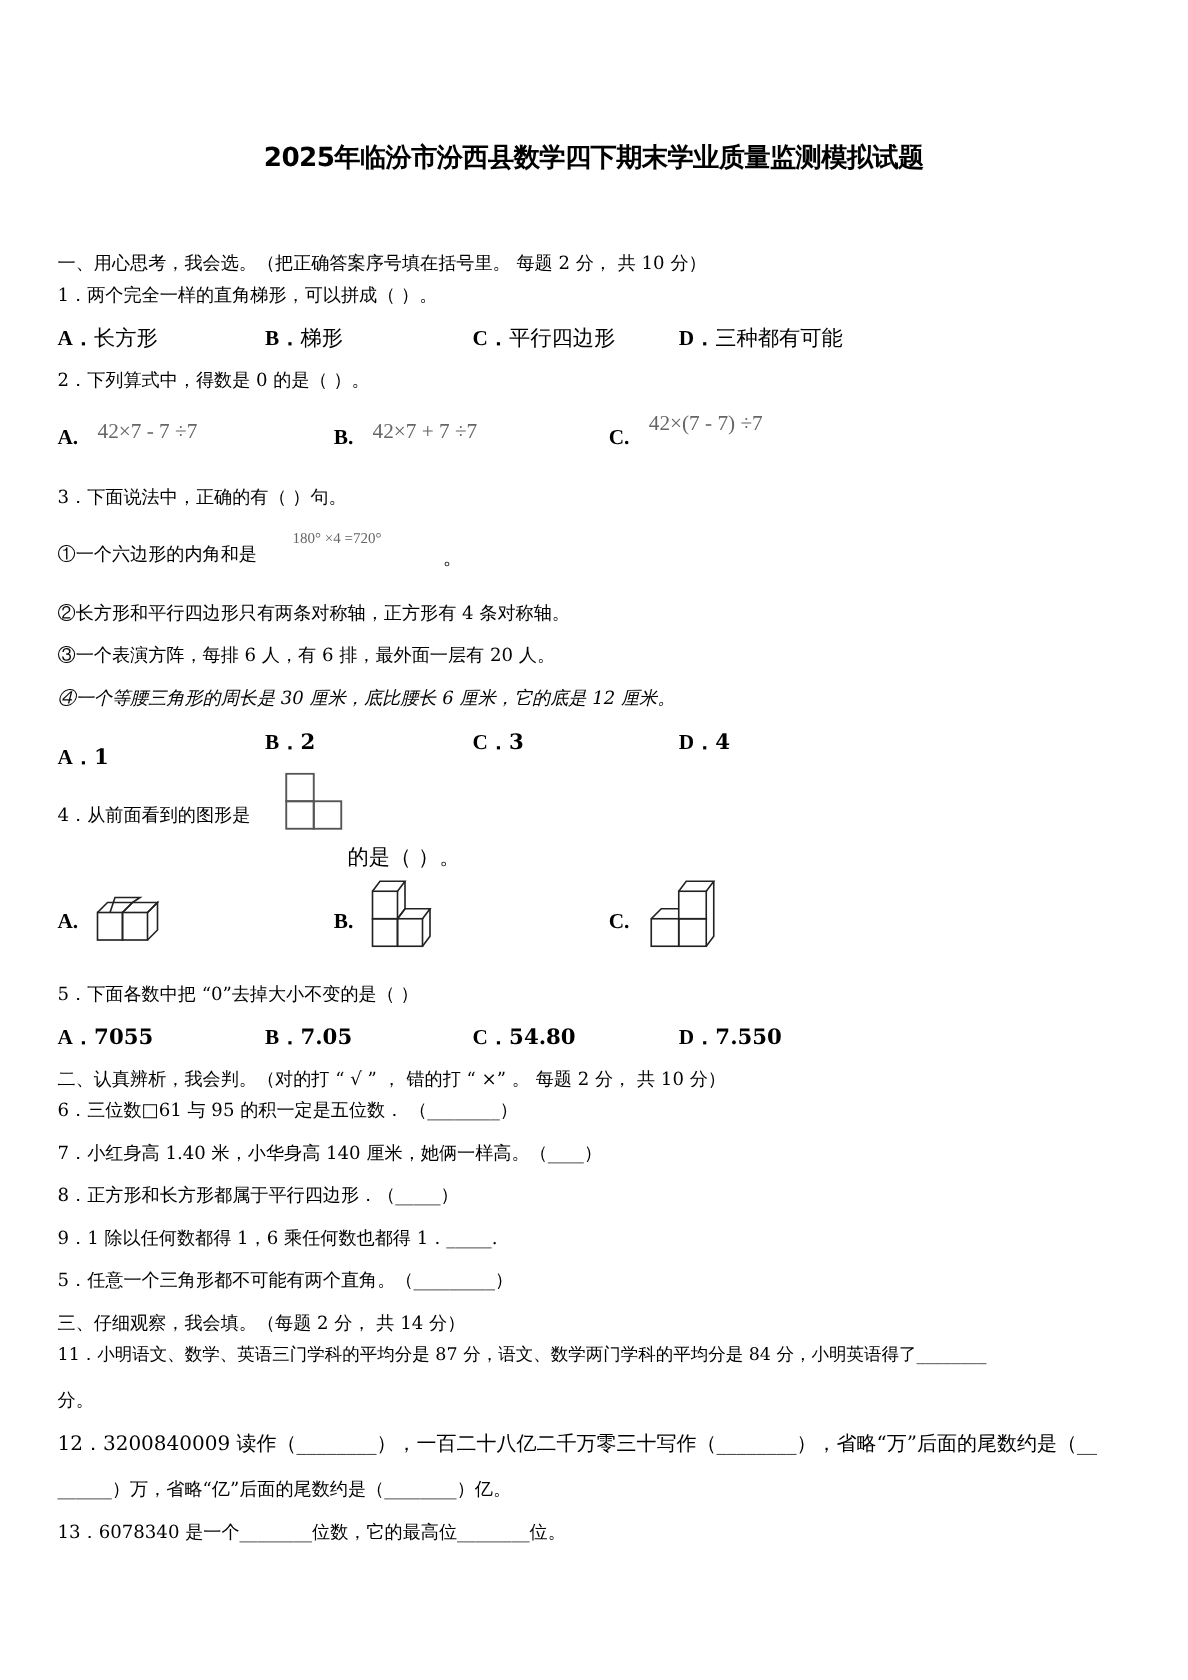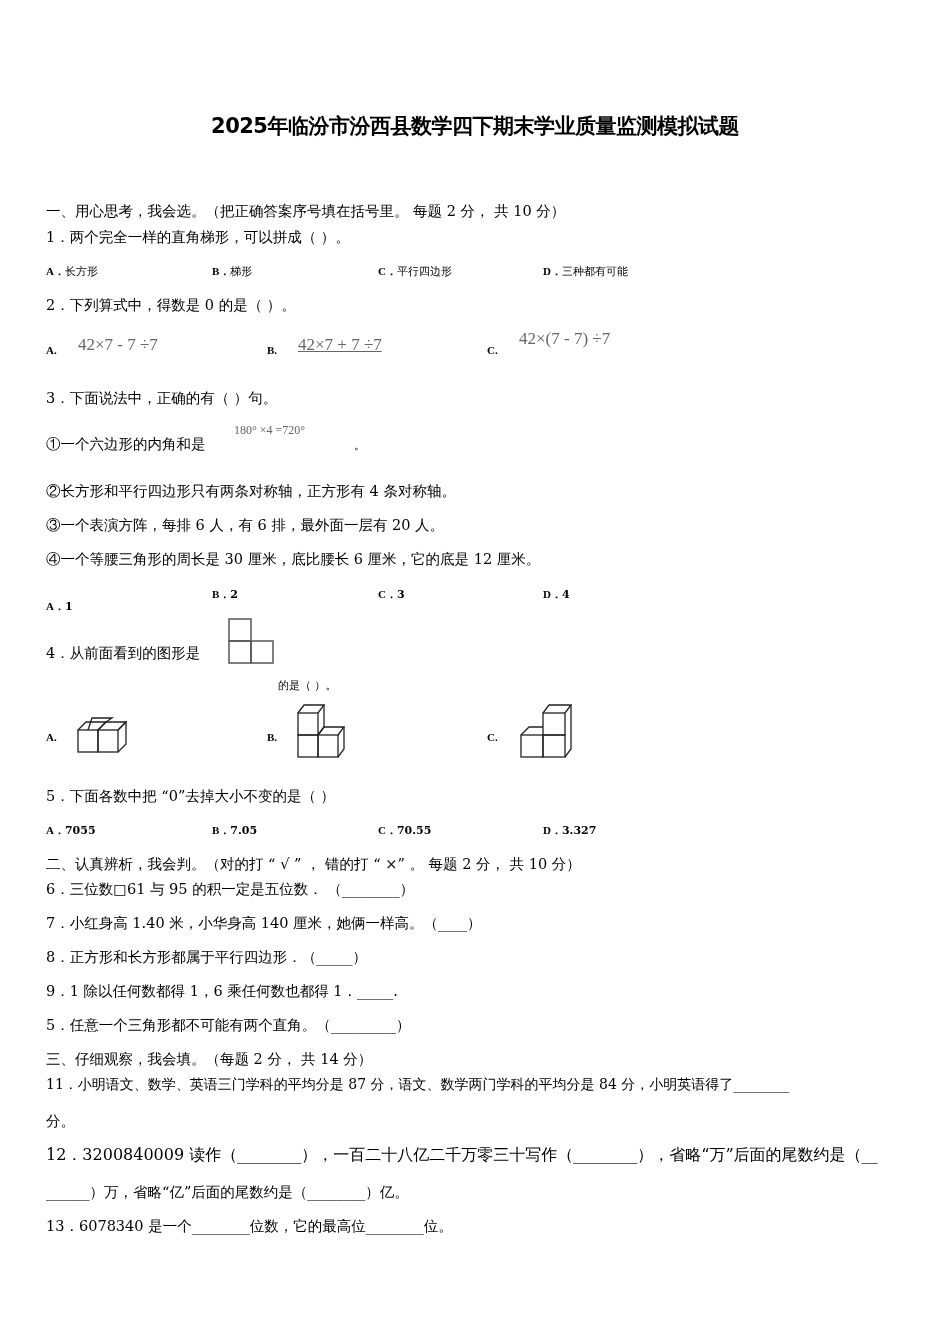--- a/index.html
+++ b/index.html
@@ -11,21 +11,21 @@
   .title {
     position: absolute; top: 112px; left: 0; width: 950px; text-align: center;
     font-family: "DejaVu Sans", "Liberation Sans", sans-serif;
     font-weight: bold; font-size: 21px; letter-spacing: -0.5px;
   }
   .line {
     position: absolute; left: 46px; font-size: 14.5px; white-space: nowrap;
     line-height: 20px;
   }
   .b { font-weight: bold; }
-  .opt { position: absolute; font-size: 11px; white-space: nowrap; line-height: 20px; }
+  .opt { position: absolute; font-size: 17px; white-space: nowrap; line-height: 20px; }
   .opt .lbl { font-weight: bold; font-family: "Liberation Serif", serif; }
   .math {
     font-family: "Liberation Serif", "DejaVu Serif", serif; color: #666; font-size: 17px;
   }
   svg { position: absolute; }
 </style>
 </head>
 <body>
 
 <div class="title">2025年临汾市汾西县数学四下期末学业质量监测模拟试题</div>
@@ -35,31 +35,31 @@
 <div class="line" style="top:227px;">1．两个完全一样的直角梯形，可以拼成（    ）。</div>
 <div class="opt" style="top:261px;left:46px;"><span class="lbl">A．</span><span>长方形</span></div>
 <div class="opt" style="top:261px;left:212px;"><span class="lbl">B．</span><span>梯形</span></div>
 <div class="opt" style="top:261px;left:378px;"><span class="lbl">C．</span><span>平行四边形</span></div>
 <div class="opt" style="top:261px;left:543px;"><span class="lbl">D．</span><span>三种都有可能</span></div>
 
 <div class="line" style="top:295px;">2．下列算式中，得数是 0 的是（       ）。</div>
 <div class="opt" style="top:340px;left:46px;"><span class="lbl">A.</span></div>
 <div class="opt math" style="top:335px;left:78px;">42×7 - 7 ÷7</div>
 <div class="opt" style="top:340px;left:267px;"><span class="lbl">B.</span></div>
-<div class="opt math" style="top:335px;left:298px;text-decoration:underline;">42×7 + 7 ÷7</div>
+<div class="opt math" style="top:335px;left:298px;">42×7 + 7 ÷7</div>
 <div class="opt" style="top:340px;left:487px;"><span class="lbl">C.</span></div>
 <div class="opt math" style="top:329px;left:519px;">42×(7 - 7) ÷7</div>
 
 <div class="line" style="top:388px;">3．下面说法中，正确的有（    ）句。</div>
 <div class="line" style="top:434px;"><span>①一个六边形的内角和是</span></div>
 <div class="opt math" style="top:420px;left:234px;font-size:12px;">180° ×4 =720°</div>
 <div class="opt" style="top:436px;left:354px;">。</div>
 <div class="line" style="top:481px;">②长方形和平行四边形只有两条对称轴，正方形有 4 条对称轴。</div>
 <div class="line" style="top:515px;">③一个表演方阵，每排 6 人，有 6 排，最外面一层有 20 人。</div>
-<div class="line" style="top:549px;">④一个等腰三角形的周长是 30 厘米，底比腰长 6 厘米，它的底是 12 厘米。</div>
+<div class="line" style="top:549px;font-style:italic;">④一个等腰三角形的周长是 30 厘米，底比腰长 6 厘米，它的底是 12 厘米。</div>
 <div class="opt" style="top:584px;left:46px;margin-top:12px;"><span class="lbl">A．</span><span class="b">1</span></div>
 <div class="opt" style="top:584px;left:212px;text-align:center;"><span class="lbl">B．</span><span class="b">2</span></div>
 <div class="opt" style="top:584px;left:378px;"><span class="lbl">C．</span><span class="b">3</span></div>
 <div class="opt" style="top:584px;left:543px;"><span class="lbl">D．</span><span class="b">4</span></div>
 
 <div class="line" style="top:643px;">4．从前面看到的图形是</div>
 <svg style="left:228px;top:618px;" width="48" height="48">
   <g fill="none" stroke="#555" stroke-width="1.5">
   <rect x="1" y="1" width="22" height="22"></rect>
   <rect x="1" y="23" width="22" height="22"></rect>
@@ -101,22 +101,22 @@
   <rect x="24" y="10" width="22" height="22"></rect>
   <polyline points="2,32 10,24 24,24"></polyline>
   <polyline points="24,10 30,2 52,2 46,10"></polyline>
   <polyline points="52,2 52,46 46,54"></polyline>
   </g>
 </svg>
 
 <div class="line" style="top:786px;">5．下面各数中把 “0”去掉大小不变的是（       ）</div>
 <div class="opt" style="top:820px;left:46px;"><span class="lbl">A．</span><span class="b">7055</span></div>
 <div class="opt" style="top:820px;left:212px;"><span class="lbl">B．</span><span class="b">7.05</span></div>
-<div class="opt" style="top:820px;left:378px;"><span class="lbl">C．</span><span class="b">70.55</span></div>
-<div class="opt" style="top:820px;left:543px;"><span class="lbl">D．</span><span class="b">3.327</span></div>
+<div class="opt" style="top:820px;left:378px;"><span class="lbl">C．</span><span class="b">54.80</span></div>
+<div class="opt" style="top:820px;left:543px;"><span class="lbl">D．</span><span class="b">7.550</span></div>
 
 <div class="line" style="top:854px;">二、认真辨析，我会判。（对的打 “ √  ” ，  错的打 “ ×” 。 每题  2  分，  共  10  分）</div>
 <div class="line" style="top:879px;">6．三位数□61 与 95 的积一定是五位数．   （________）</div>
 <div class="line" style="top:913px;">7．小红身高 1.40 米，小华身高 140 厘米，她俩一样高。（____）</div>
 <div class="line" style="top:947px;">8．正方形和长方形都属于平行四边形．（_____）</div>
 <div class="line" style="top:981px;">9．1 除以任何数都得 1，6 乘任何数也都得 1．_____.</div>
 <div class="line" style="top:1015px;">5．任意一个三角形都不可能有两个直角。（_________）</div>
 
 <div class="line" style="top:1049px;">三、仔细观察，我会填。（每题  2  分，  共 14  分）</div>
 <div class="line" style="top:1074px;font-size:14px;">11．小明语文、数学、英语三门学科的平均分是 87 分，语文、数学两门学科的平均分是 84 分，小明英语得了________</div>

